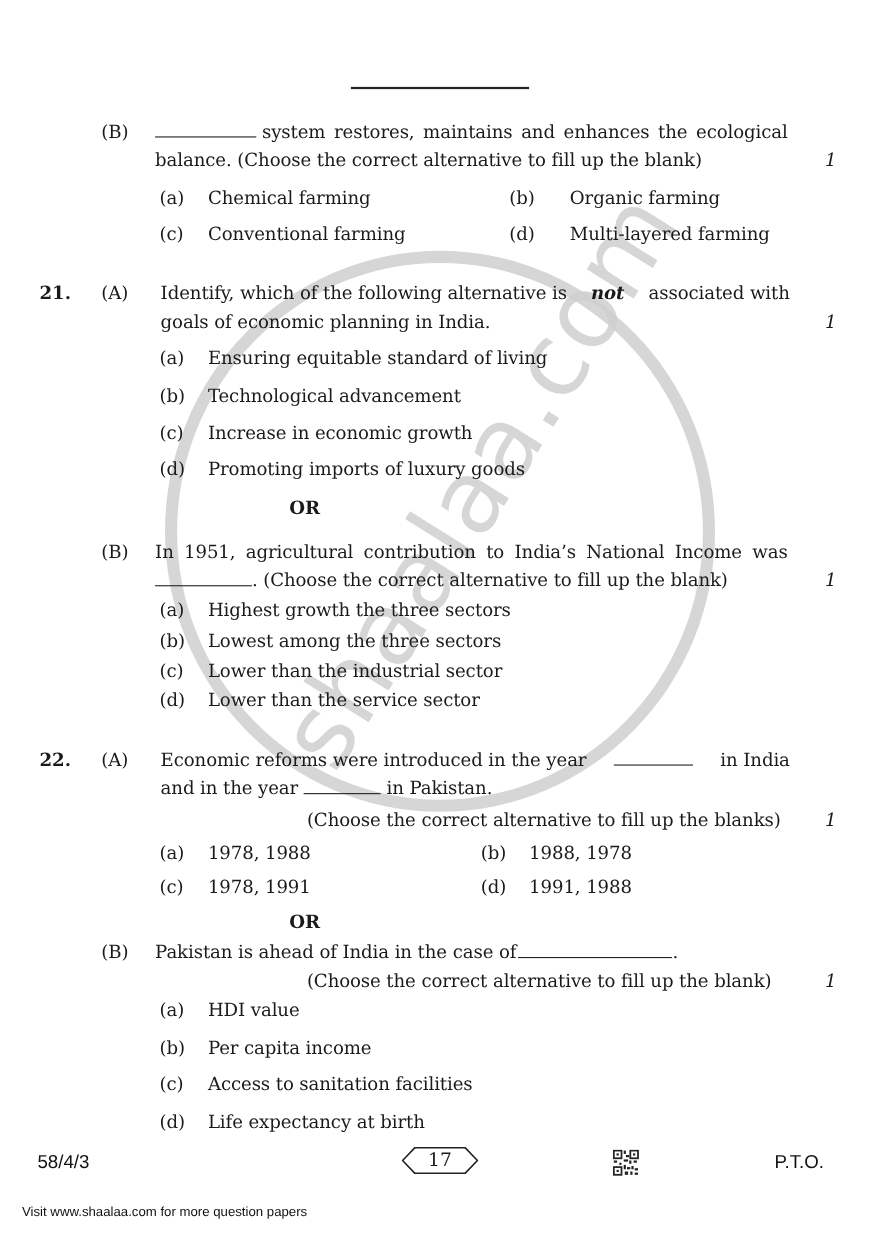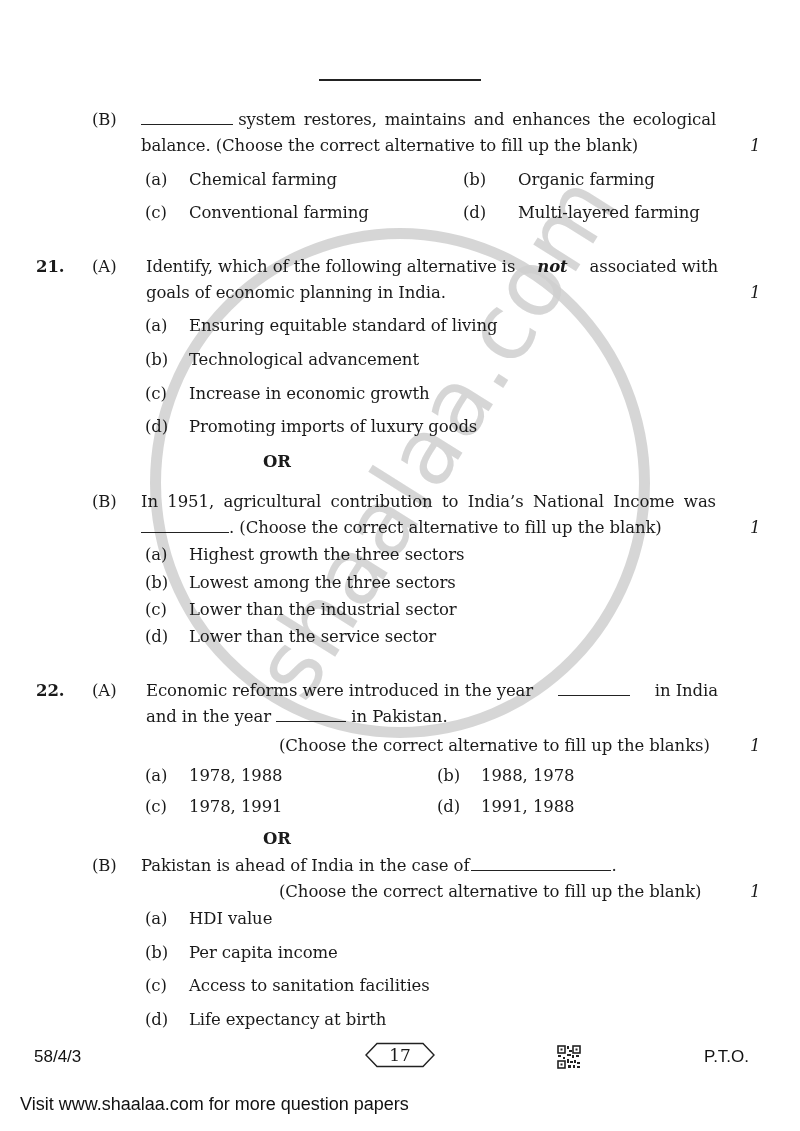--- a/index.html
+++ b/index.html
@@ -21,21 +21,21 @@
     .wm-circle {
       position: absolute; left: 150px; top: 228px; width: 500px; height: 510px;
       border: 11px solid #cfcfcf; border-radius: 50%; box-sizing: border-box; opacity: 0.85;
     }
     .wm-text {
       position: absolute; left: 170px; top: 440px; width: 460px; text-align: center;
       font-family: "DejaVu Sans", "Liberation Sans", sans-serif; font-size: 92px; color: #d0d0d0;
       transform: rotate(-58deg); transform-origin: 50% 50%; opacity: 0.85; letter-spacing: 1px;
     }
     .footer-text { font-family: "Liberation Sans", "DejaVu Sans", sans-serif; font-size: 17px; color: #111; }
-    .visit { font-family: "Liberation Sans", "DejaVu Sans", sans-serif; font-size: 18px; color: #111; }
+    .visit { font-family: "Liberation Sans", "DejaVu Sans", sans-serif; font-size: 12px; color: #111; }
     .page-badge { position: absolute; left: 365px; top: 1042px; width: 70px; height: 26px; }
     .page-badge svg { position: absolute; left: 0; top: 0; }
     .page-badge span { position: absolute; left: 0; top: 3px; width: 70px; text-align: center; font-family: "DejaVu Serif", "Liberation Serif", serif; font-size: 17px; }
     .qr { position: absolute; left: 557px; top: 1045px; width: 24px; height: 24px; }
   </style>
 </head>
 <body>
 
 <div class="page">
 

